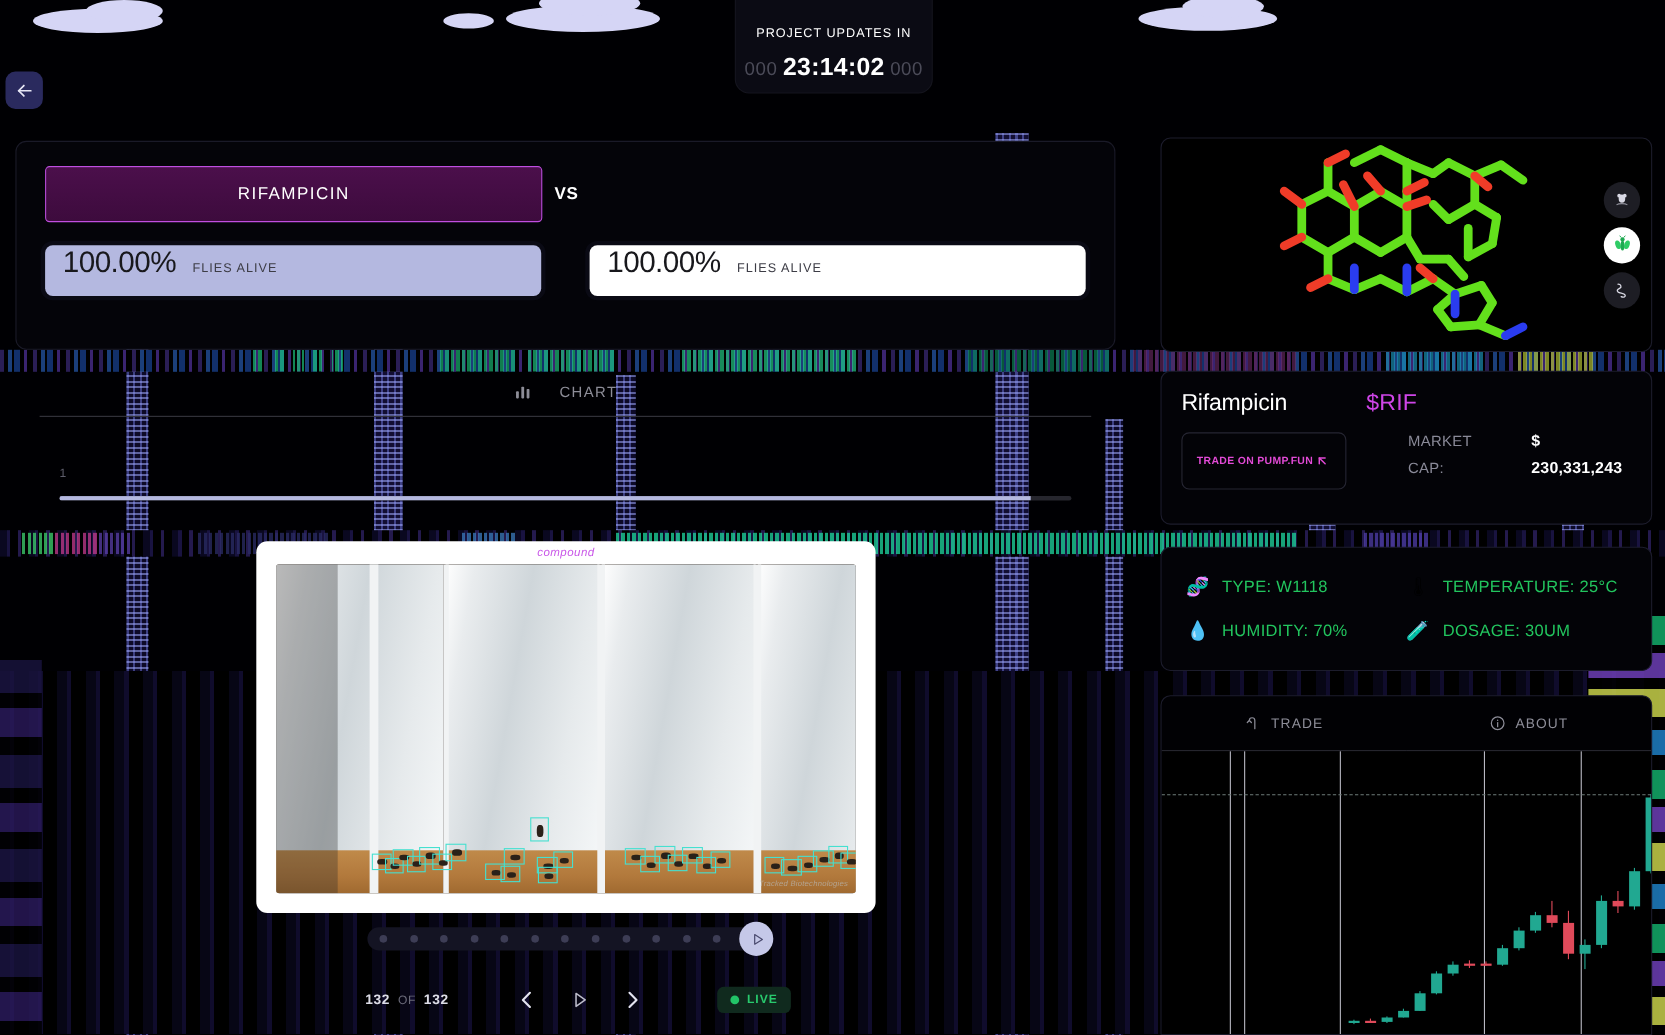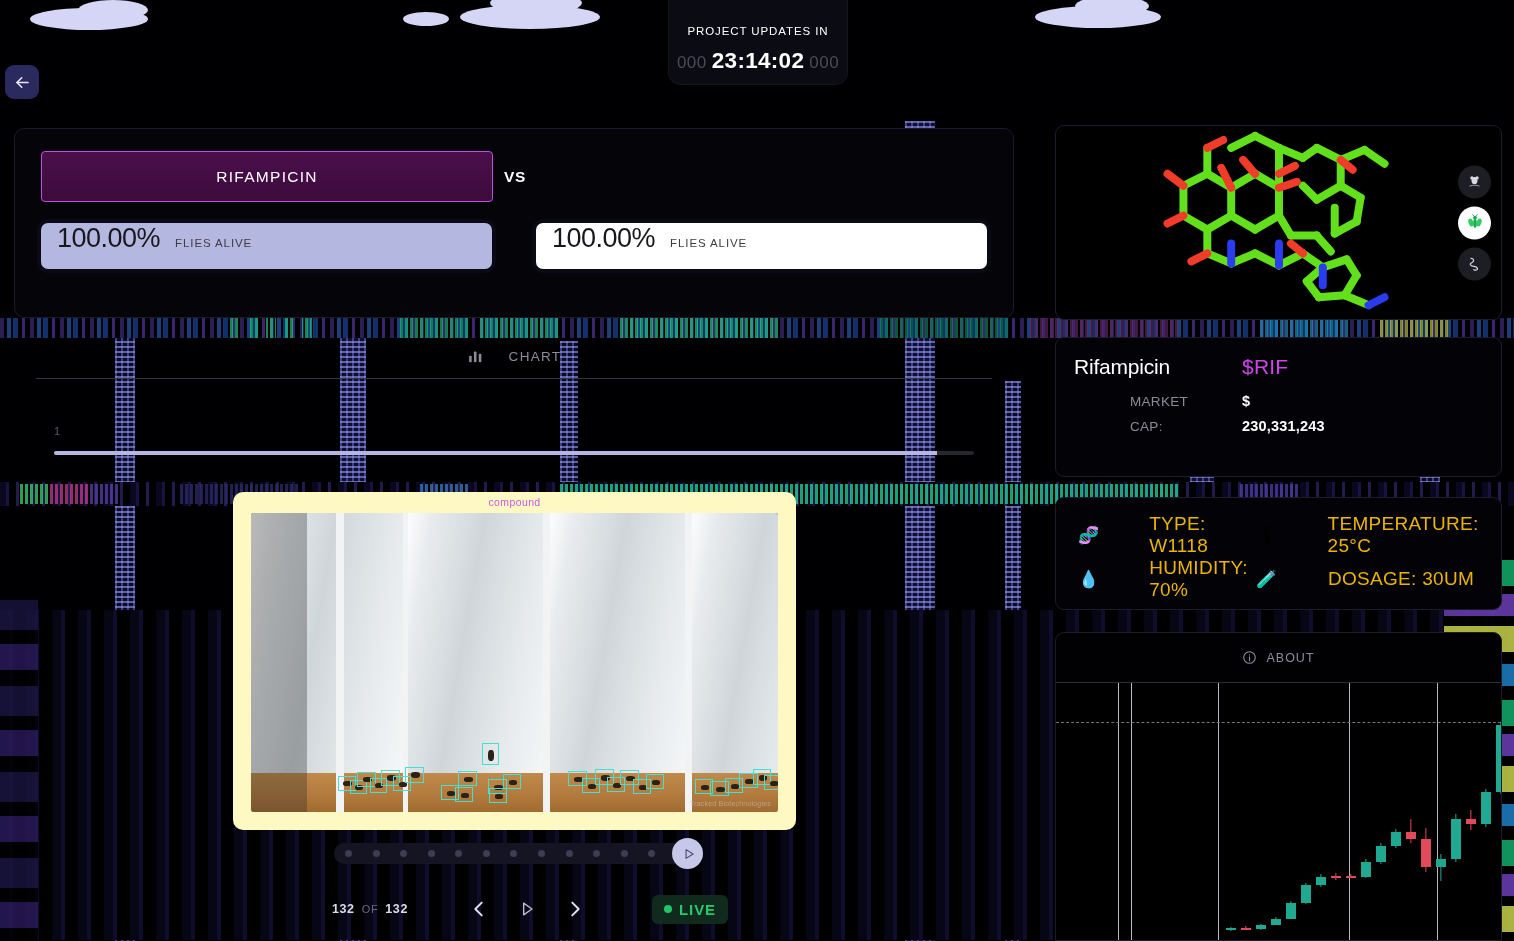--- a/index.html
+++ b/index.html
@@ -174,21 +174,21 @@
   .ftab svg { width: 17px; height: 17px; flex: none; }
 
   .progress-area { padding: 0 40px; margin-top: 46px; }
   .progress-num { color: #5d5d6b; font-size: 11px; margin-bottom: 14px; }
   .progress-track { height: 4px; background: #26262e; border-radius: 2px; overflow: hidden; }
   .progress-fill { height: 100%; width: 96.3%; background: #b4b8e0; }
 
   
   .video-card {
     position: absolute; left: 233px; top: 492px; width: 563px; height: 338px;
-    background: #fef9c3; border-radius: 10px; padding: 21px 18px 18px;
+    background: #ffffff; border-radius: 10px; padding: 21px 18px 18px; font-style: italic;
   }
   .video-title {
     position: absolute; top: 4px; left: 0; right: 0; text-align: center;
     color: #c957e8; font-size: 10.5px; letter-spacing: .4px;
   }
   .video-frame {
     position: relative; width: 100%; height: 100%; border-radius: 3px;
     overflow: hidden; background: #2a2018;
   }
   .vial {
@@ -227,21 +227,21 @@
   .counter { position:absolute; left:332px; font-size:12.5px; letter-spacing:.6px; }
   .counter .n { color:#dcdce6; font-weight:600; }
   .counter .of { color:#6a6a78; margin:0 3px; font-size:11px; }
   .ctrl-mid { position:absolute; left:462px; display:flex; align-items:center; gap:14px; }
   .ctrl-btn { width:34px; height:34px; display:flex; align-items:center; justify-content:center; cursor:pointer; }
   .live-badge {
     position:absolute; left:652px; display:flex; align-items:center; gap:7px;
     background:#102a1e; border-radius:6px; padding:6px 12px; cursor:pointer;
   }
   .live-dot { width:8px; height:8px; border-radius:50%; background:#22c468; }
-  .live-txt { color:#28c96d; font-size:15px; letter-spacing:.9px; font-weight:600; }
+  .live-txt { color:#28c96d; font-size:11px; letter-spacing:.9px; font-weight:600; }
 
   
   .mol-card {
     position:absolute; left:1055px; top:125px; width:447px; height:195px;
     background:#000000; border:1px solid #1c1c2c; border-radius:9px;
     overflow:hidden; z-index:30;
   }
   .mol-img { position:absolute; inset:0; }
   .organism-rail {
     position:absolute; right:10px; top:50%; transform:translateY(-50%);
@@ -275,21 +275,21 @@
 
   .params-card {
     position:absolute; left:1055px; top:497px; width:447px; height:113px;
     background:#030307; border:1px solid #1c1c2c; border-radius:9px;
     z-index:30; padding:15px 22px;
     display:grid; grid-template-columns:1fr 1fr; grid-template-rows:1fr 1fr;
     align-items:center;
   }
   .param { display:flex; align-items:center; gap:11px; }
   .param-ico { width:22px; height:24px; display:flex; align-items:center; justify-content:center; font-size:17px; }
-  .param-txt { color:#eab308; font-size:19px; letter-spacing:.3px;margin-left:39px; }
+  .param-txt { color:#22c55e; font-size:15px; letter-spacing:.3px; }
 
   .price-card {
     position:absolute; left:1055px; top:632px; width:447px; height:309px;
     background:#010104; border:1px solid #1c1c2c; border-top-left-radius:9px;
     border-top-right-radius:9px; z-index:30; overflow:hidden;
   }
   .ptabs { display:flex; height:50px; }
   .ptab {
     flex:1; display:flex; align-items:center; justify-content:center; gap:9px;
     font-size:12.5px; letter-spacing:1px; cursor:pointer; font-weight:500;
@@ -609,20 +609,27 @@
       </div>
     </div>
   </div>
 
   <div class="token-card">
     <div class="tk-top">
       <span class="tk-name">Rifampicin</span>
       <span class="tk-sym">$RIF</span>
     </div>
     <div class="tk-bot">
+      <div class="pump-btn">
+        <span class="pump-txt">TRADE ON PUMP.FUN</span>
+        <svg viewBox="0 0 24 24" fill="none" stroke="#e24ad6" stroke-width="2" stroke-linecap="round" stroke-linejoin="round" style="width:16px;height:16px;">
+          <path d="M16 16L8 8"></path>
+            <path d="M8 16V8h8"></path>
+        </svg>
+      </div>
       <div class="mcap">
         <div class="mcap-row">
           <span class="mcap-lbl">MARKET</span>
           <span class="mcap-val">$</span>
         </div>
         <div class="mcap-row" style="margin-top:9px;">
           <span class="mcap-lbl">CAP:</span>
           <span class="mcap-val">230,331,243</span>
         </div>
       </div>
@@ -643,20 +650,27 @@
       <span class="param-txt">HUMIDITY:  70%</span>
     </div>
     <div class="param">
       <span class="param-ico">🧪</span>
       <span class="param-txt">DOSAGE:  30UM</span>
     </div>
   </div>
 
   <div class="price-card">
     <div class="ptabs">
+      <div class="ptab idle">
+        <svg viewBox="0 0 24 24" fill="none" stroke="#8d8d98" stroke-width="1.8" stroke-linecap="round" stroke-linejoin="round">
+          <path d="M14 20V8a4 4 0 00-8 0"></path>
+            <path d="M3 11l3-3 3 3"></path>
+        </svg>
+        <span>TRADE</span>
+      </div>
       <div class="ptab idle">
         <svg viewBox="0 0 24 24" fill="none" stroke="#8d8d98" stroke-width="1.8" stroke-linecap="round">
           <circle cx="12" cy="12" r="9.2"></circle>
             <path d="M12 11v6"></path>
             <path d="M12 7.6v.4"></path>
         </svg>
         <span>ABOUT</span>
       </div>
     </div>
     <div class="chart-area" id="chart-area">

